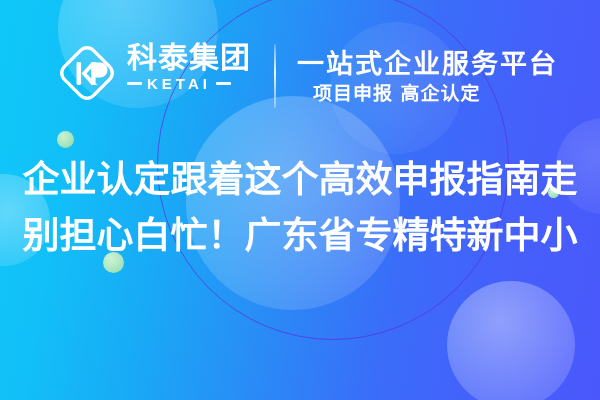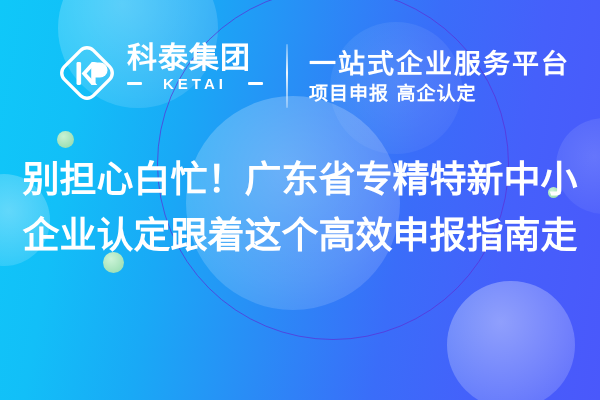--- a/index.html
+++ b/index.html
@@ -173,21 +173,21 @@
     letter-spacing: 1px;
     line-height: 1.04;
     white-space: nowrap;
     font-family: "DejaVu Sans", "Liberation Sans", sans-serif;
   }
 
   .logo-en-row {
     display: flex;
     align-items: center;
     margin-top: 3px;
-    gap: 21px;
+    gap: 5px;
   }
   .logo-en-rule {
     display: block;
     width: 15px;
     height: 3px;
     background: #ffffff;
     border-radius: 1px;
   }
   .logo-en {
     font-size: 15px;
@@ -229,20 +229,21 @@
 
   .tagline-sub {
     margin-top: 4px;
     font-size: 19px;
     font-weight: 700;
     color: #ffffff;
     letter-spacing: 1px;
     line-height: 1.15;
     white-space: nowrap;
     font-family: "DejaVu Sans", "Liberation Sans", sans-serif;
+    margin-left: 16px;
   }
 
   
   .headline {
     position: absolute;
     left: 0;
     top: 152px;
     width: 600px;
     text-align: center;
   }
@@ -303,17 +304,17 @@
     <span class="divider"></span>
 
     <div class="tagline">
       <span class="tagline-main">一站式企业服务平台</span>
       <span class="tagline-sub">项目申报 高企认定</span>
     </div>
 
   </div>
 
   <div class="headline">
+    <div class="headline-line">企业认定跟着这个高效申报指南走</div>
     <div class="headline-line">别担心白忙！广东省专精特新中小</div>
-    <div class="headline-line">企业认定跟着这个高效申报指南走</div>
   </div>
 
 </div>
 
 </body></html>

